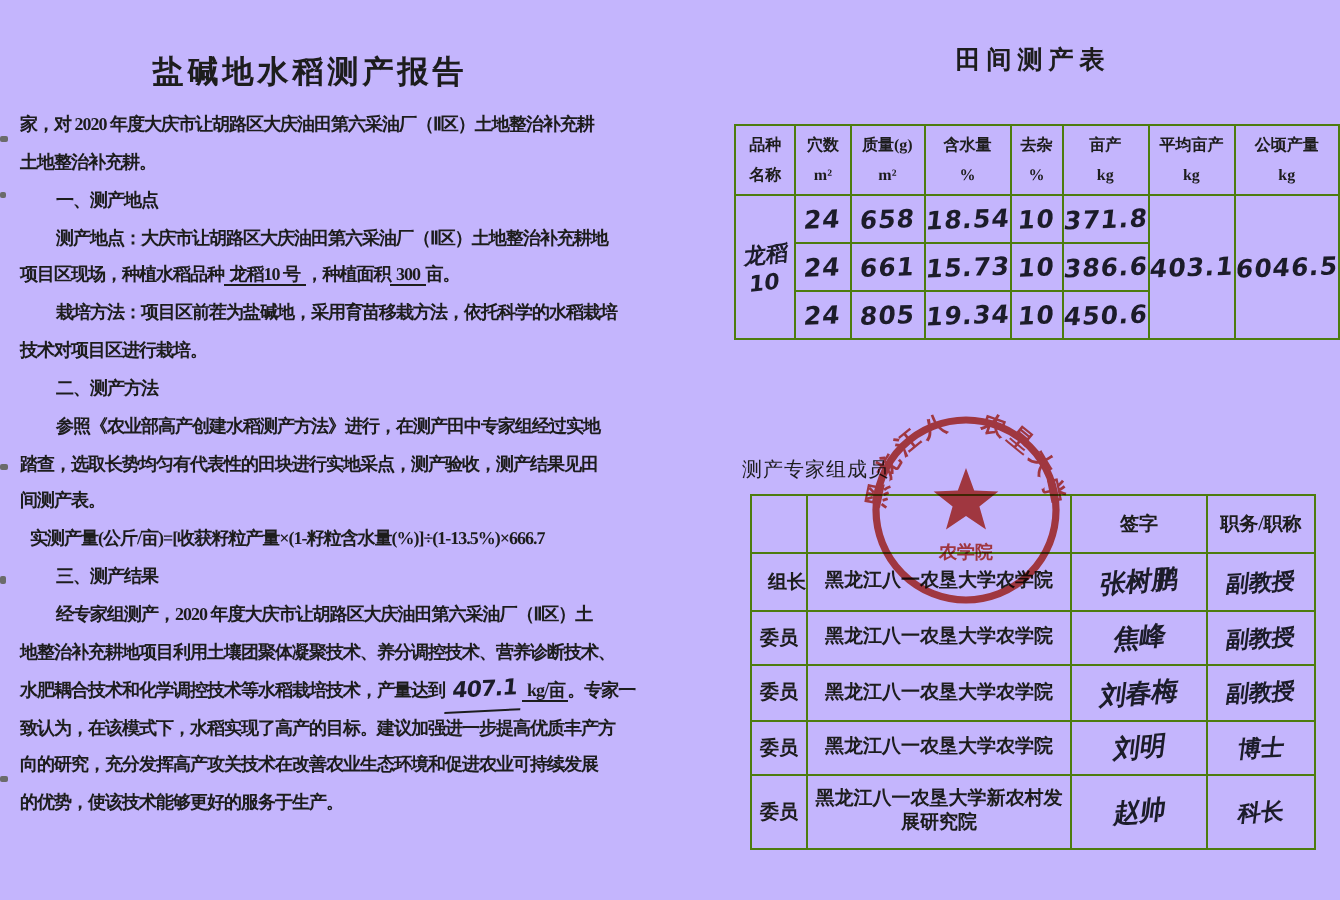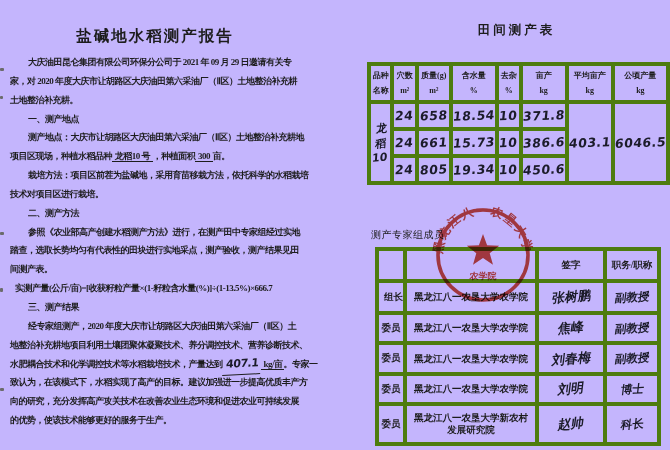--- a/index.html
+++ b/index.html
@@ -33,21 +33,21 @@
     transform:rotate(-3deg) skewX(-8deg); color:#1c1c2a;
     font-size:11px; font-weight:600; border-bottom:1px solid #1d1d1d; padding:0 3px;
   }
   
   .right-page { position:absolute; left:335px; top:0; width:335px; height:450px; }
   .field-title {
     position:absolute; left:14px; top:22px; width:335px;
     text-align:center; font-size:12.5px; font-weight:700; letter-spacing:3px;
   }
   table { border-collapse:collapse; table-layout:fixed; }
-  td { border:4px solid #4d7c0f; text-align:center; vertical-align:middle; padding:0; overflow:hidden; }
+  td { border:1px solid #4d7c0f; text-align:center; vertical-align:middle; padding:0; overflow:hidden; }
   #field-table { position:absolute; left:32px; top:62px; }
   #field-table td { font-size:8px; font-weight:700; }
   #field-table td.hdr { height:34px; }
   #field-table td.datarow { height:23px; }
   .hdr-line { display:block; line-height:15px; }
   .hw-num { font-size:12.5px; letter-spacing:0.5px; }
   .hw-variety { font-size:11px; transform:rotate(-6deg) skewX(-10deg); }
   #expert-table { position:absolute; left:40px; top:247px; }
   #expert-table td { font-size:9.5px; font-weight:700; }
   .experts-label {
@@ -62,21 +62,20 @@
   .edge-mark { position:absolute; background:#6b6b6b; border-radius:1px; }
 </style>
 </head>
 <body>
 
 <div class="canvas">
 
   <div class="left-page">
     <div class="report-title">盐碱地水稻测产报告</div>
     <div class="report-body" id="report-lines">
-        <div class="doc-line indent"><span>大庆油田昆仑集团有限公司环保分公司于 2021 年 09 月 29 日邀请有关专</span></div>
         <div class="doc-line"><span>家，对 2020 年度大庆市让胡路区大庆油田第六采油厂（Ⅱ区）土地整治补充耕</span></div>
         <div class="doc-line"><span>土地整治补充耕。</span></div>
         <div class="doc-line indent"><span class="seg-b">一、测产地点</span></div>
         <div class="doc-line indent"><span>测产地点：大庆市让胡路区大庆油田第六采油厂（Ⅱ区）土地整治补充耕地</span></div>
         <div class="doc-line"><span>项目区现场，种植水稻品种</span><span class="seg-u"> 龙稻10 号 </span><span>，种植面积</span><span class="seg-u"> 300 </span><span>亩。</span></div>
         <div class="doc-line indent"><span>栽培方法：项目区前茬为盐碱地，采用育苗移栽方法，依托科学的水稻栽培</span></div>
         <div class="doc-line"><span>技术对项目区进行栽培。</span></div>
         <div class="doc-line indent"><span class="seg-b">二、测产方法</span></div>
         <div class="doc-line indent"><span>参照《农业部高产创建水稻测产方法》进行，在测产田中专家组经过实地</span></div>
         <div class="doc-line"><span>踏查，选取长势均匀有代表性的田块进行实地采点，测产验收，测产结果见田</span></div>

